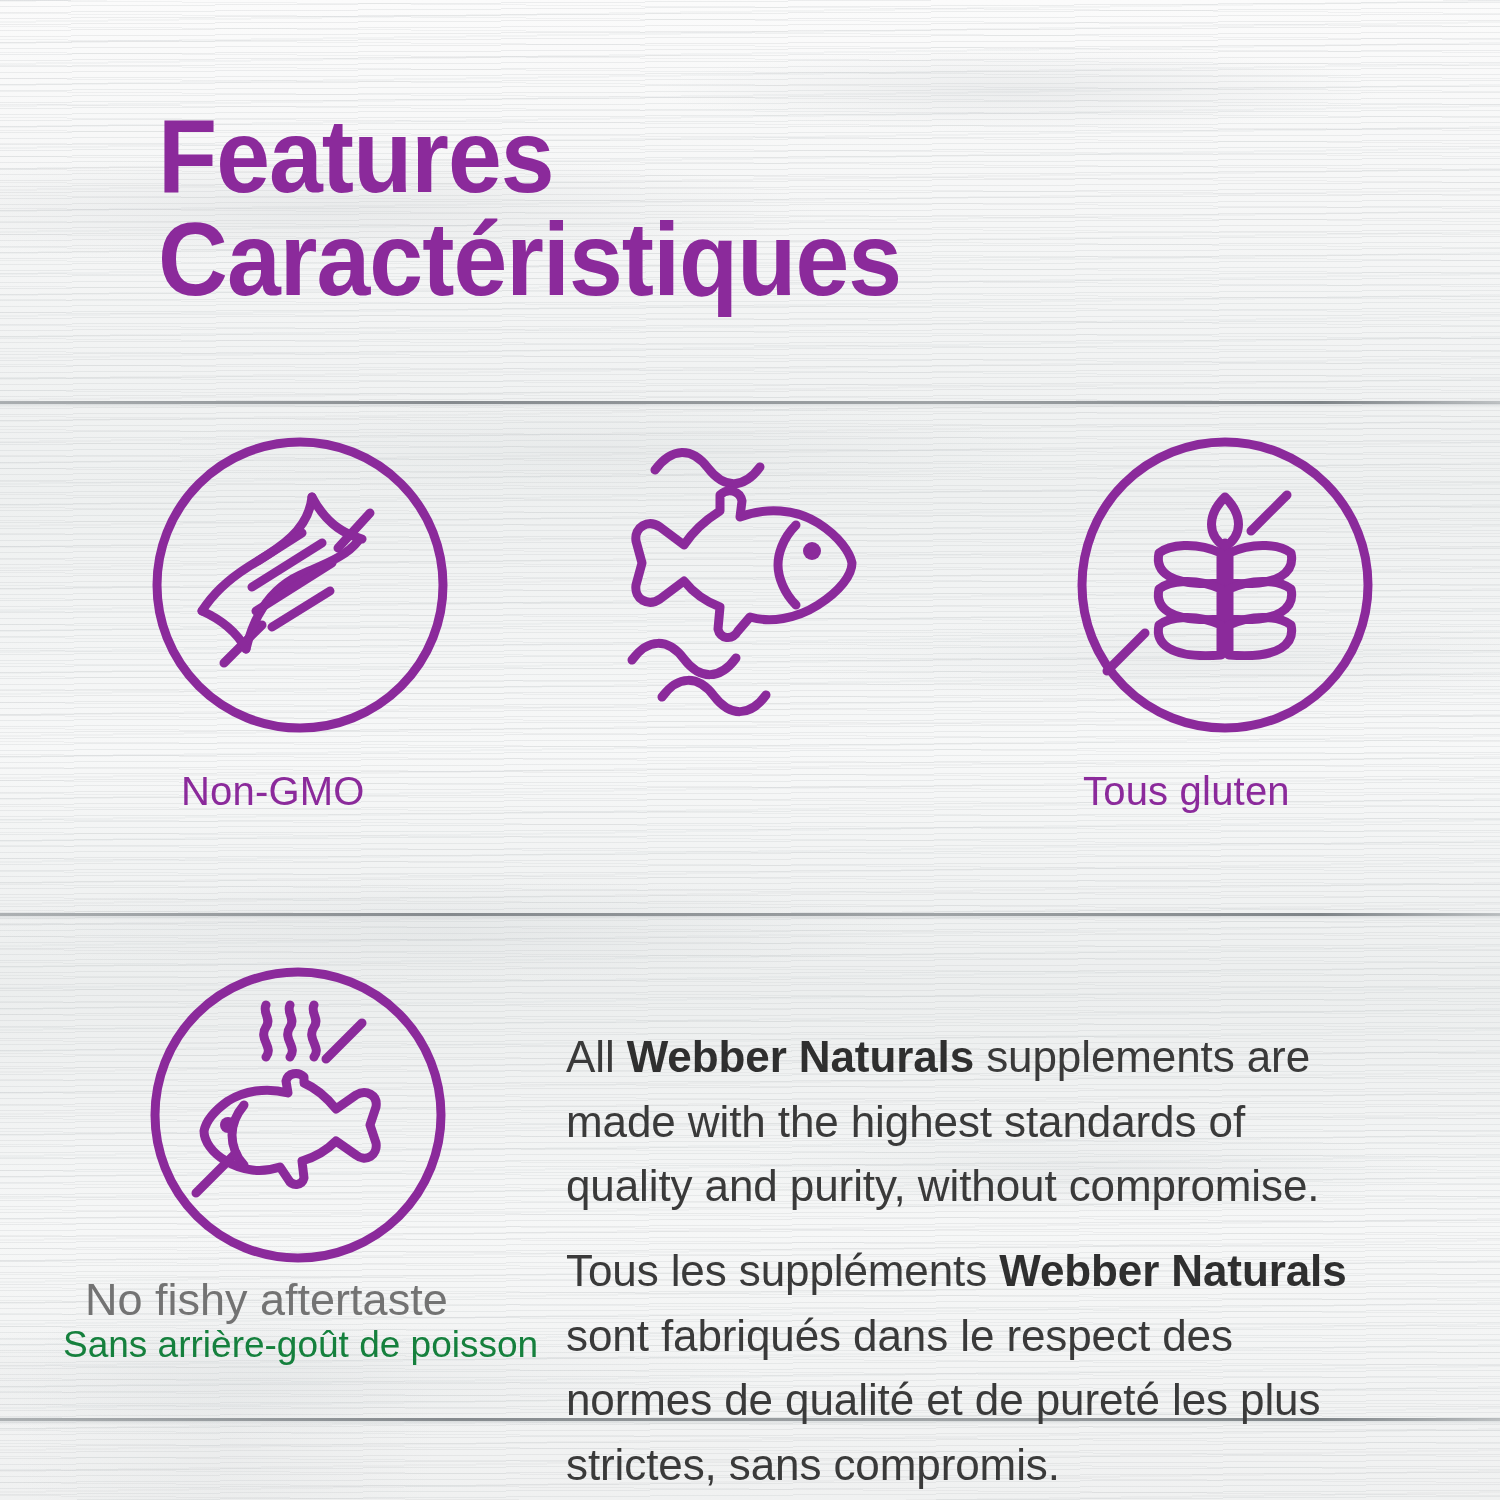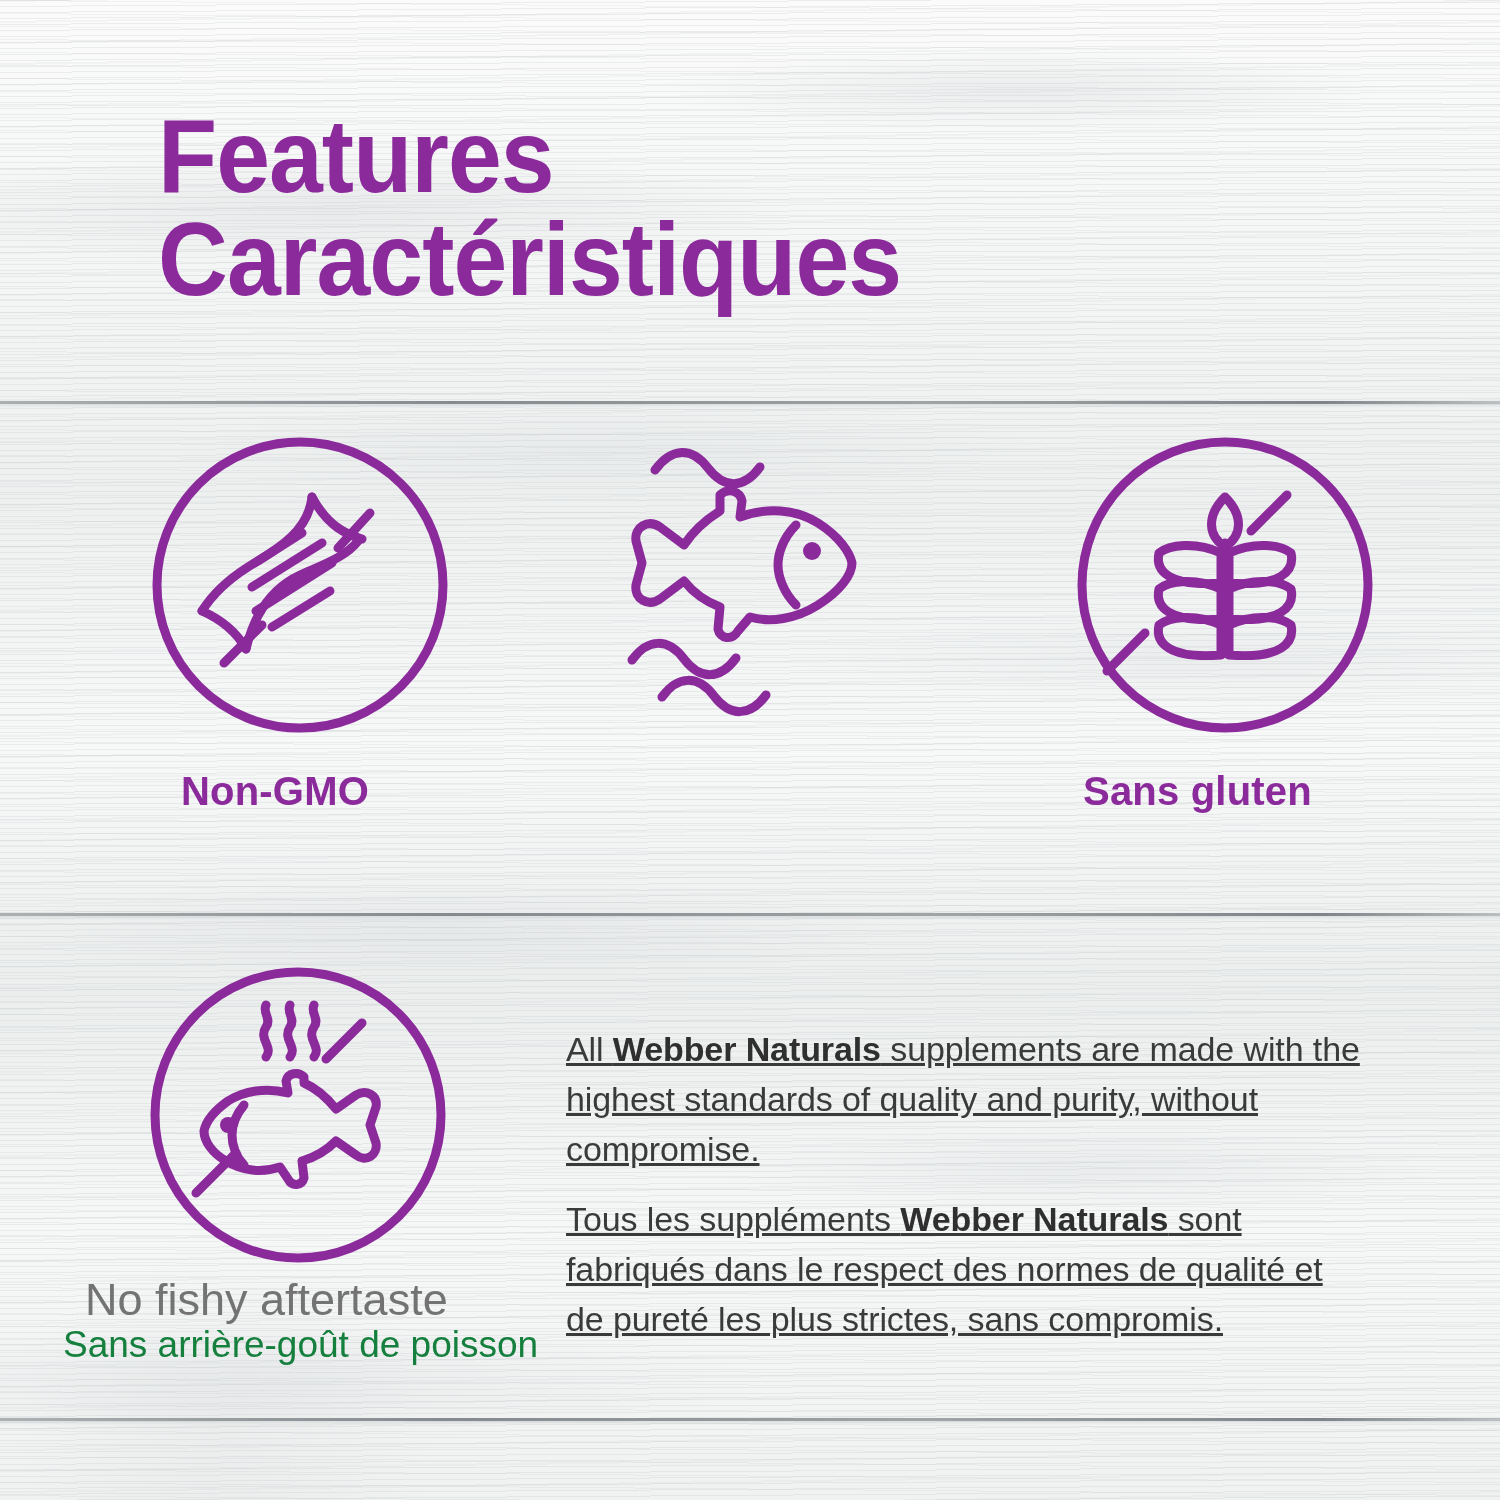--- a/index.html
+++ b/index.html
@@ -60,21 +60,21 @@
   }
   .title .ln2 { display:block; }
 
   
   .feature { position:absolute; }
   .feature .icon { position:absolute; left:0; top:0; }
   .feature .label {
     position:absolute;
     color:#8b2a9b;
     font-family:"Liberation Sans", sans-serif;
-    font-weight:bold;
+    font-weight:normal;
     font-size:40px;
     line-height:1.30;
     white-space:nowrap;
     letter-spacing:0.2px;
   }
 
   #f-gmo    { left:150px;  top:435px; }
   #f-gmo    .label { left:31px;  top:330px; }
   #f-wild   { left:600px;  top:435px; }
   #f-wild   .label { left:42px;  top:330px; }
@@ -93,24 +93,23 @@
     position:absolute; left:-85px; top:360px;
     color:#15803d; font-size:37px; line-height:1.1; white-space:nowrap;
     font-family:"Liberation Sans", sans-serif;
   }
 
   
   #copy { position:absolute; left:566px; top:1025px; width:800px; }
   #copy p {
     color:#3a3a3a;
     font-family:"Liberation Sans", sans-serif;
-    font-size:34px;
+    font-size:44px;
     line-height:1.47;
     letter-spacing:-0.1px;
-    text-decoration:underline;
   }
   #copy p.second { margin-top:20px; }
   #copy b { font-weight:bold; color:#2f2f2f; }
 </style>
 </head>
 <body>
 
 <div id="bg">
   <div class="plank-base"></div>
   <div class="grain"></div>
@@ -203,21 +202,21 @@
         <path d="M146 118 C120 106 94 110 84 118 C80 136 94 152 146 148 Z"></path>
         <path d="M146 154 C120 142 94 146 84 154 C80 172 94 188 146 184 Z"></path>
         <path d="M146 190 C120 178 94 182 84 190 C80 208 94 224 146 220 Z"></path>
 
         <path d="M154 118 C180 106 206 110 216 118 C220 136 206 152 154 148 Z"></path>
         <path d="M154 154 C180 142 206 146 216 154 C220 172 206 188 154 184 Z"></path>
         <path d="M154 190 C180 178 206 182 216 190 C220 208 206 224 154 220 Z"></path>
       </svg>
     </div>
     <div class="label">
-      <div>Sans gluten</div>
+      <div>Tous gluten</div>
     </div>
   </div>
 
   <div id="f-fishy">
     <div class="icon">
       <svg width="300" height="300" viewBox="0 0 300 300" fill="none" stroke="#8b2a9b" stroke-width="9" stroke-linecap="round" stroke-linejoin="round">
         <circle cx="150" cy="150" r="143"></circle>
         <line x1="214" y1="58" x2="178" y2="94"></line>
         <line x1="88" y1="188" x2="48" y2="228"></line>
 

